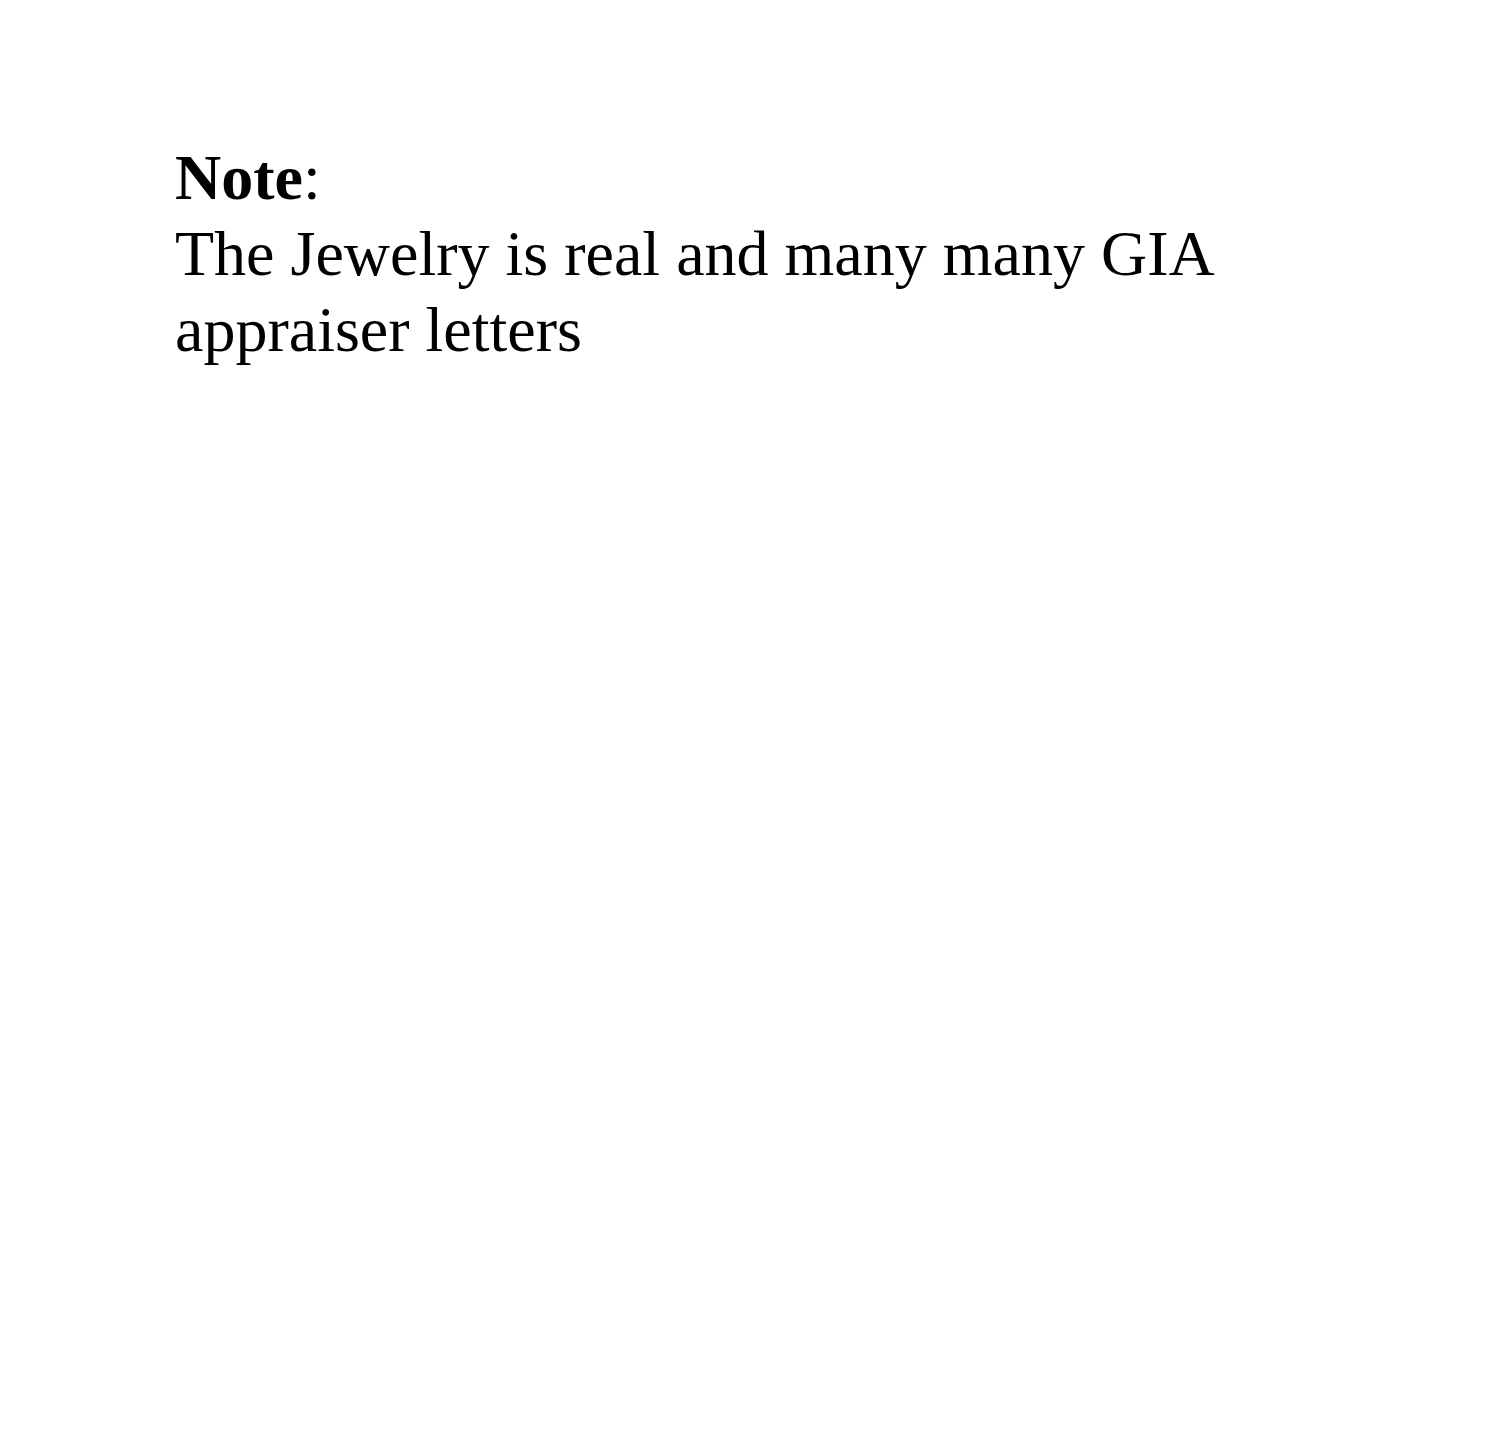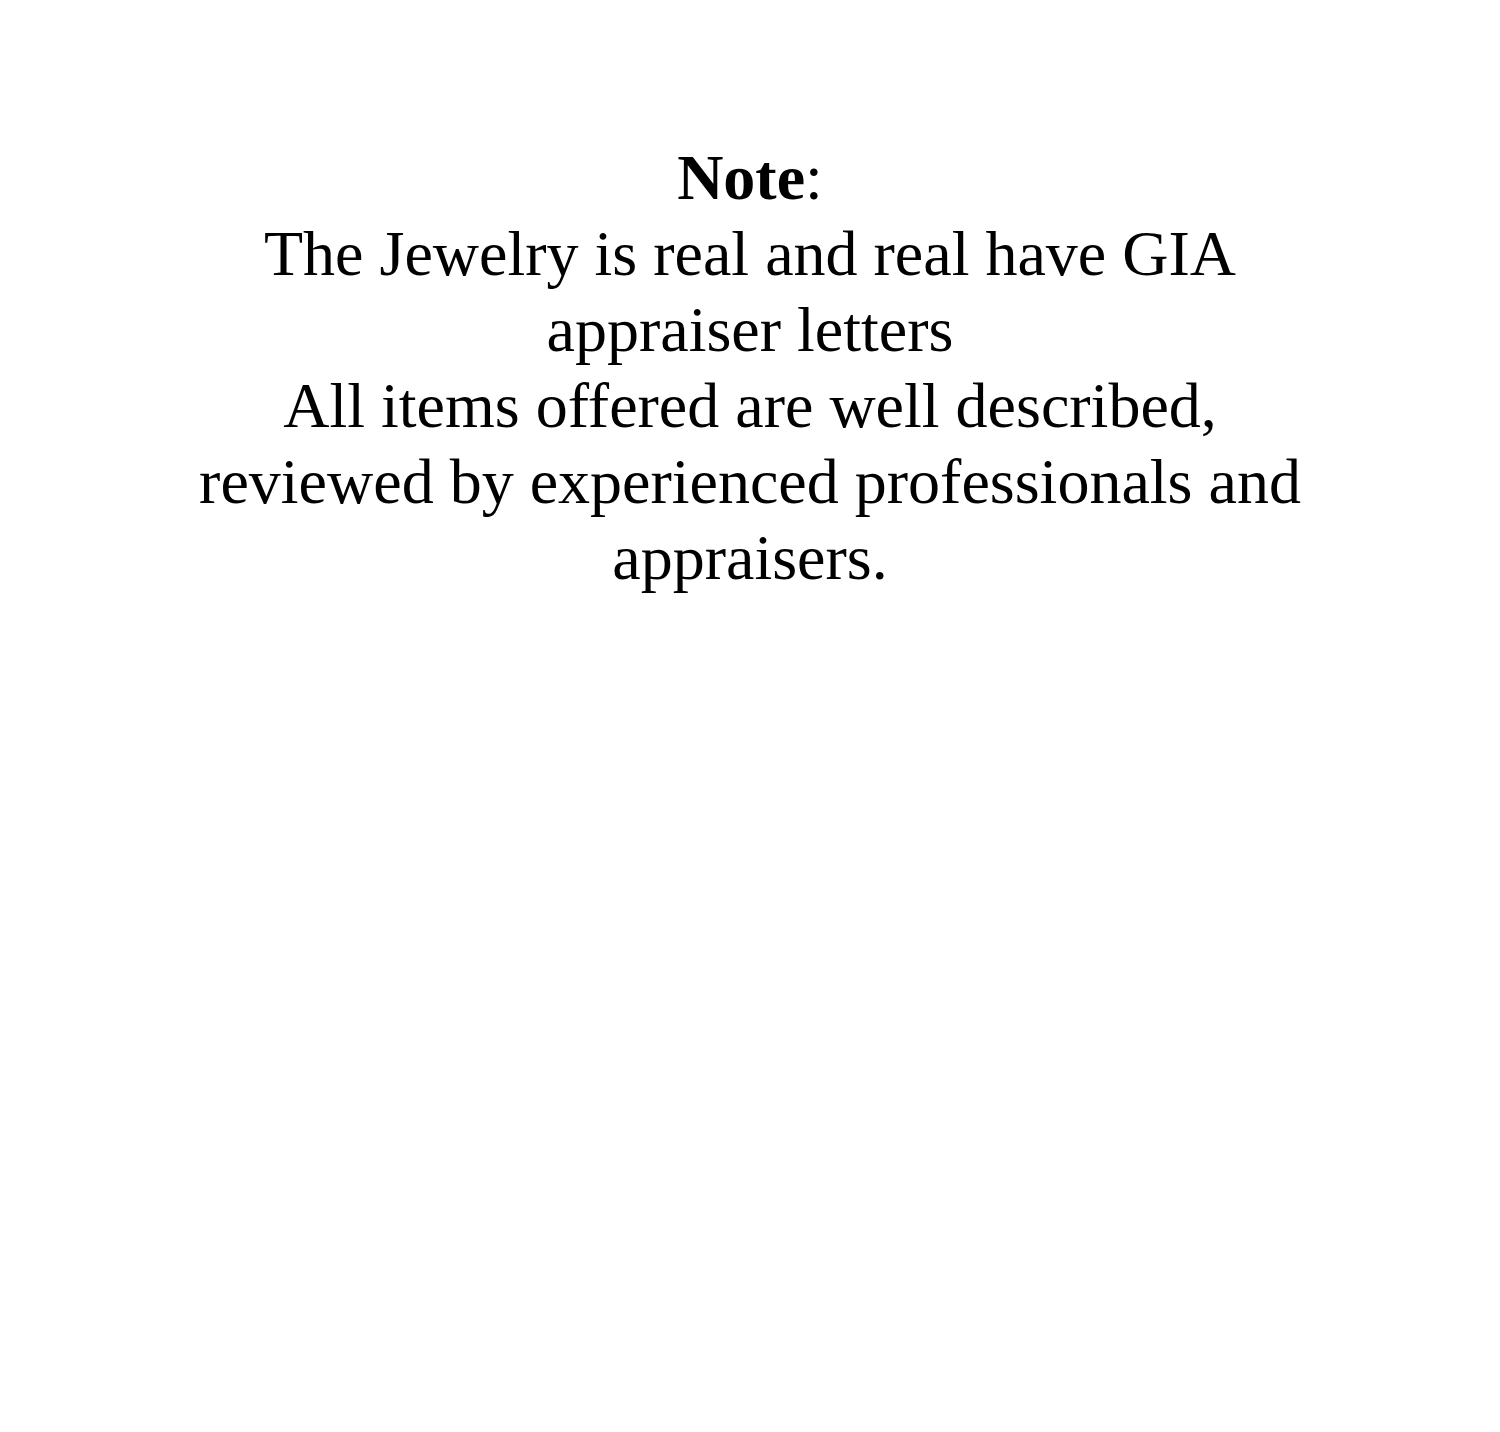--- a/index.html
+++ b/index.html
@@ -11,21 +11,20 @@
     height: 1432px;
     background: #ffffff;
     font-family: "Liberation Serif", "DejaVu Serif", serif;
     color: #000000;
     overflow: hidden;
   }
   .note-document {
     width: 1150px;
     margin: 0 auto;
     padding-top: 140px;
-    text-align: center;
     font-size: 64px;
     line-height: 76px;
     color: #000000;
   }
   .note-heading {
     margin: 0;
     font-size: 64px;
     line-height: 76px;
     font-weight: normal;
   }
@@ -34,15 +33,14 @@
   }
   .note-paragraph {
     margin: 0;
   }
 </style>
 </head>
 <body>
 
 <main class="note-document">
   <h1 class="note-heading"><span class="bold">Note</span><span>:</span></h1>
-  <p class="note-paragraph">The Jewelry is real and real have GIA appraiser letters</p>
-  <p class="note-paragraph">All items offered are well described, reviewed by experienced professionals and appraisers.</p>
+  <p class="note-paragraph">The Jewelry is real and many many GIA appraiser letters</p>
 </main>
 
 </body></html>

